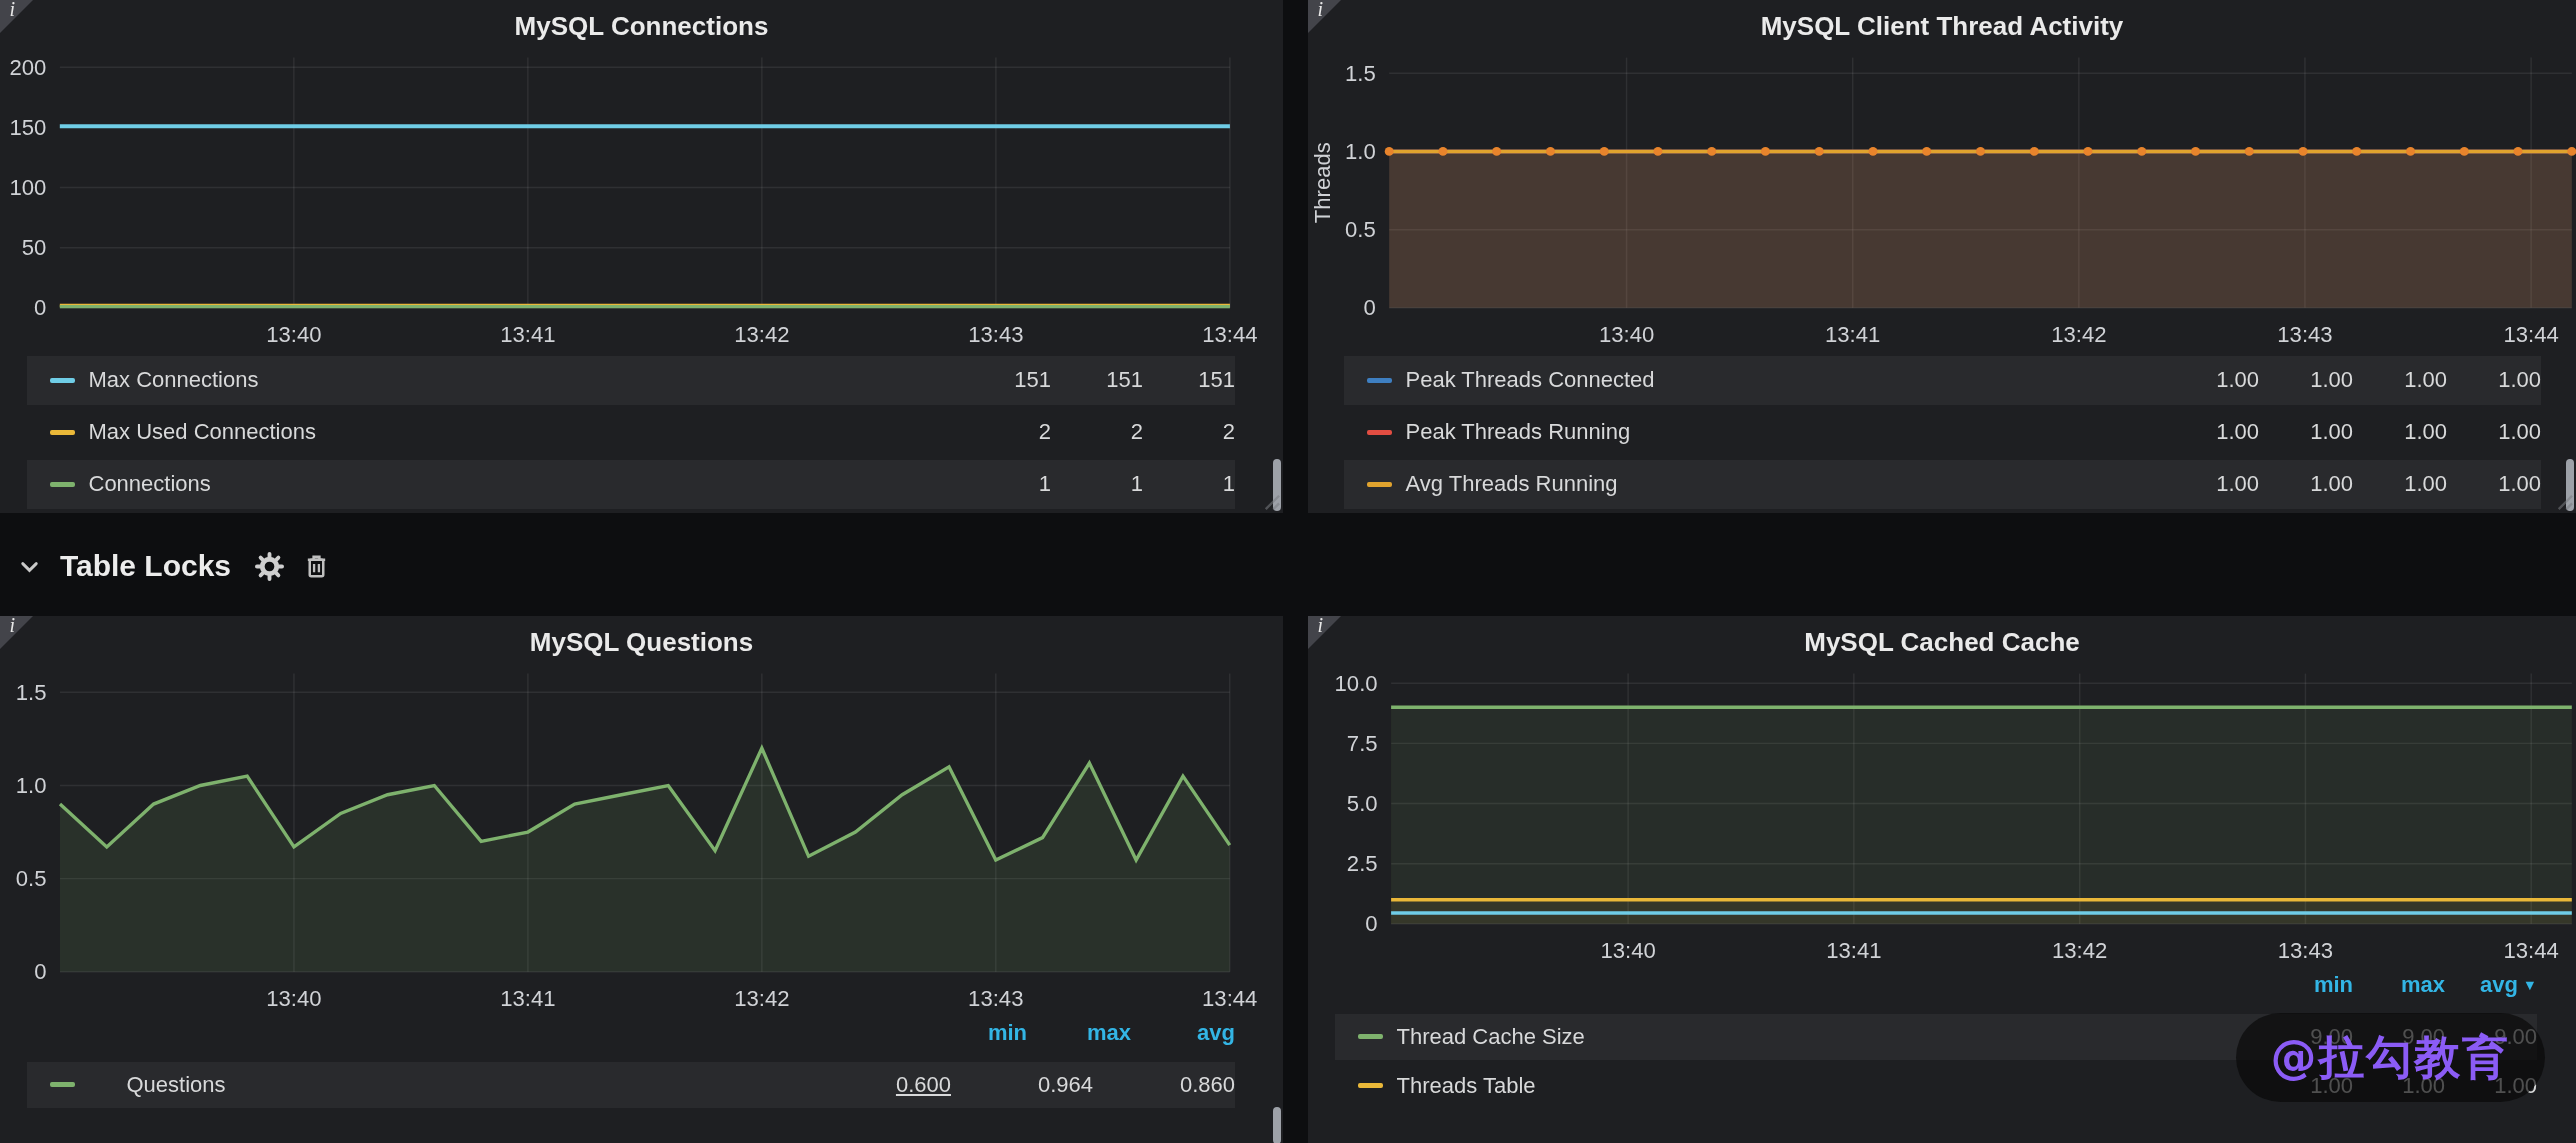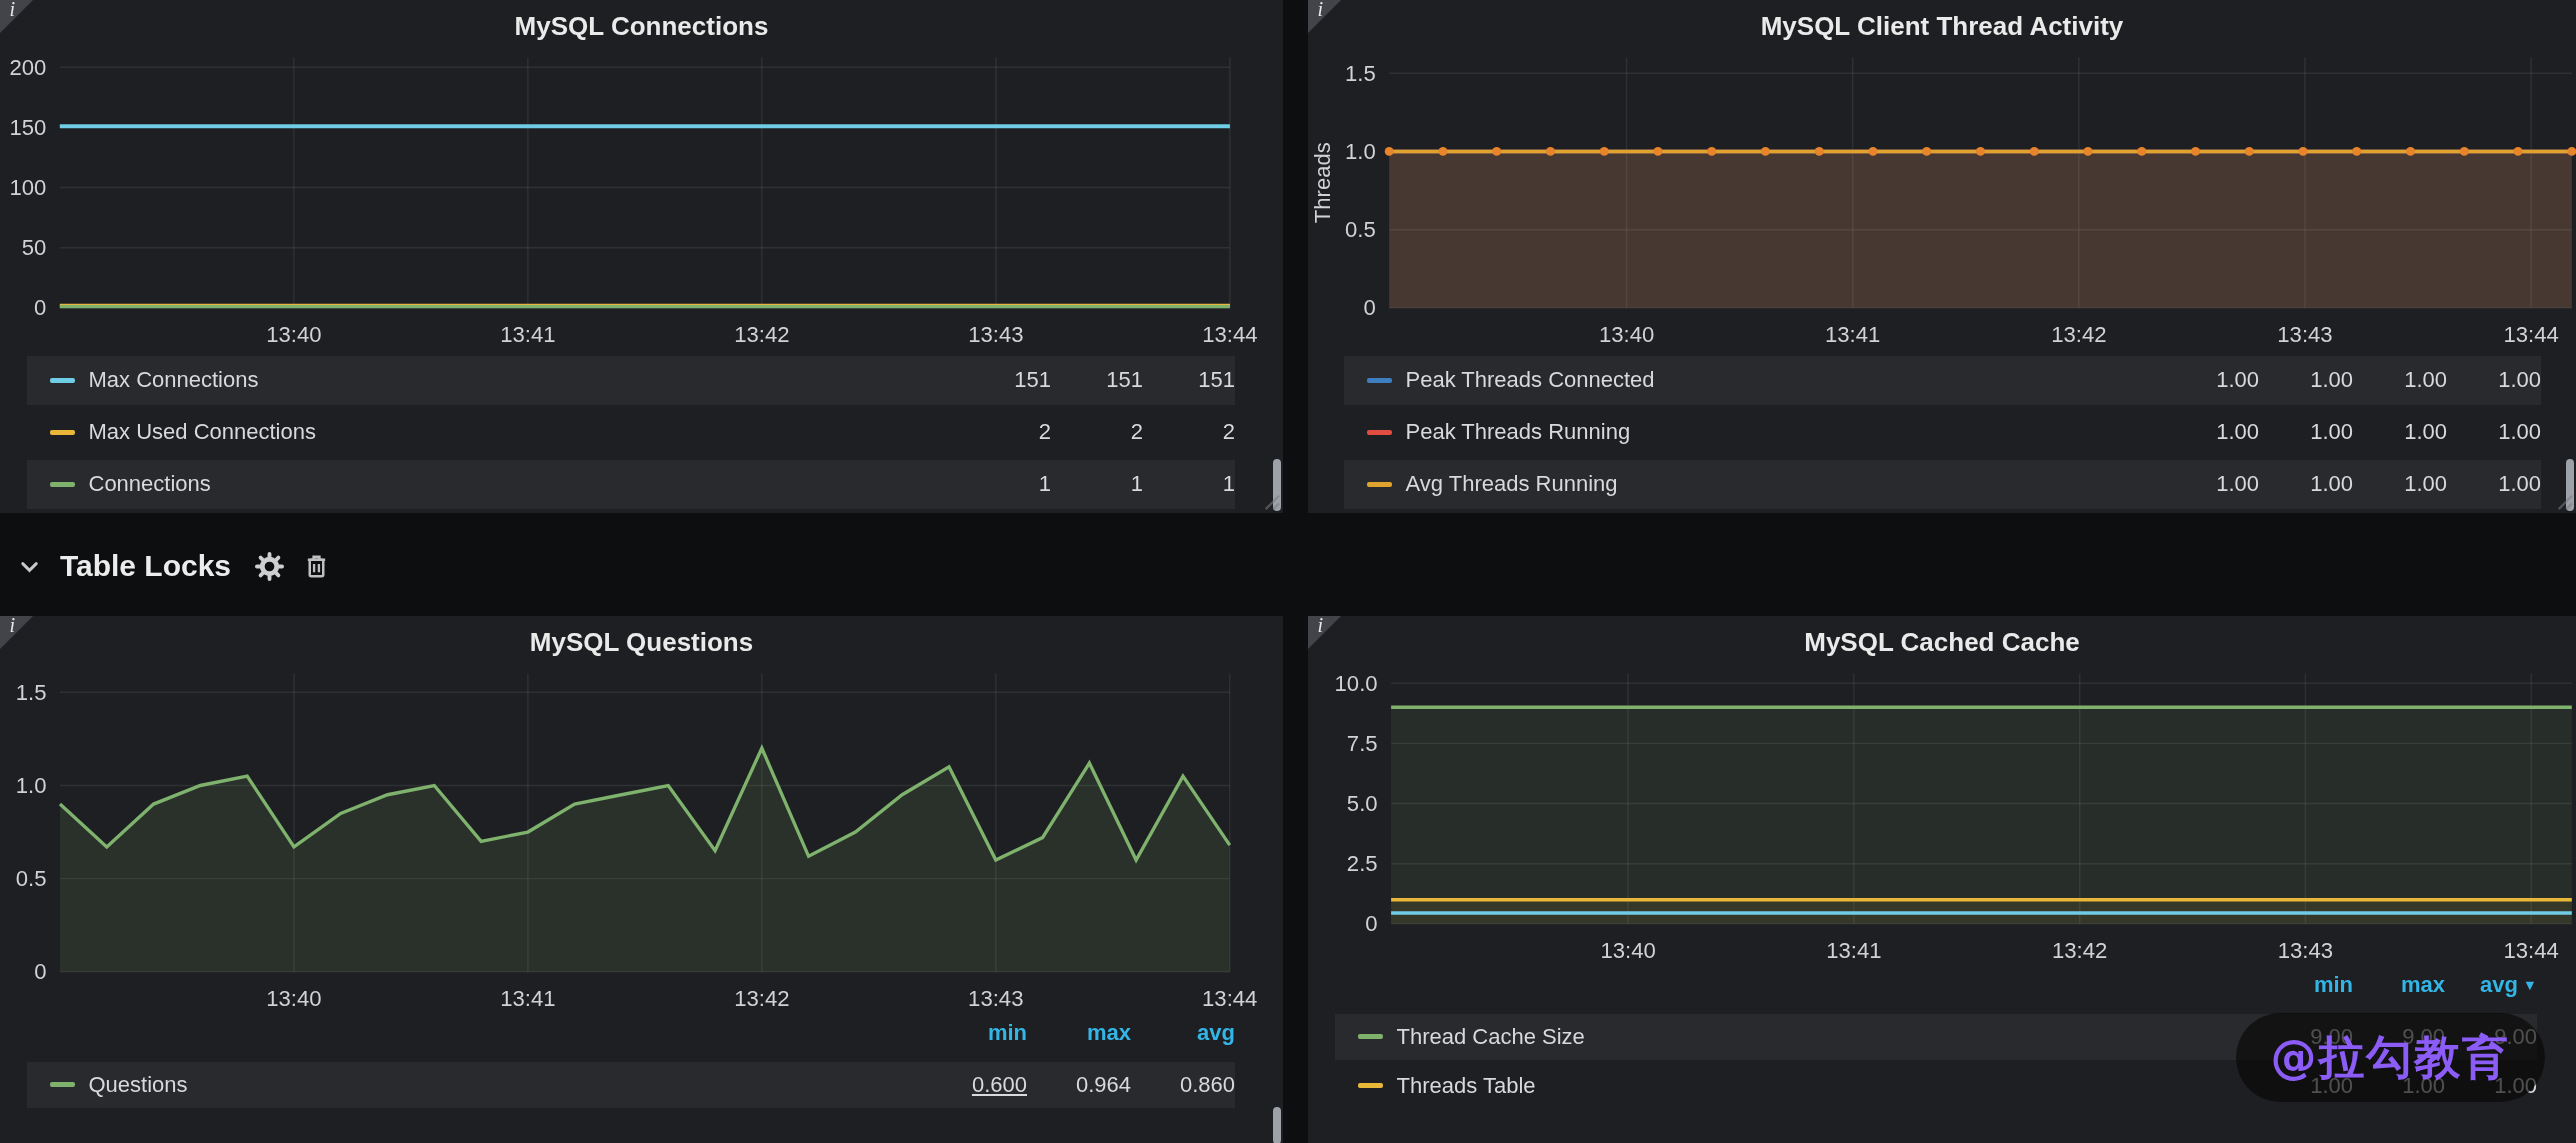--- a/index.html
+++ b/index.html
@@ -274,21 +274,21 @@
             <span class="lg-cell lg-head-cell" style="width: 104px;">
               <span>min</span>
             </span>
             <span class="lg-cell lg-head-cell" style="width: 104px;">
               <span>max</span>
             </span>
             <span class="lg-cell lg-head-cell" style="width: 104px;">
               <span>avg</span>
             </span>
           </div>
-          <div class="legend-row striped" style="height: 46px;">
+          <div class="legend-row striped" style="height: 46px; gap: 38px;">
             <span class="lg-dash" style="background: rgb(126, 178, 109);"></span>
             <span class="lg-label">Questions</span>
             <span class="lg-spacer"></span>
             <span class="lg-cell" style="width: 104px; text-decoration: underline;">0.600</span>
             <span class="lg-cell" style="width: 104px;">0.964</span>
             <span class="lg-cell" style="width: 104px;">0.860</span>
           </div>
         </div>
         <div class="scroll-thumb" style="bottom: 0px; height: 37px;"></div>
       </section>

